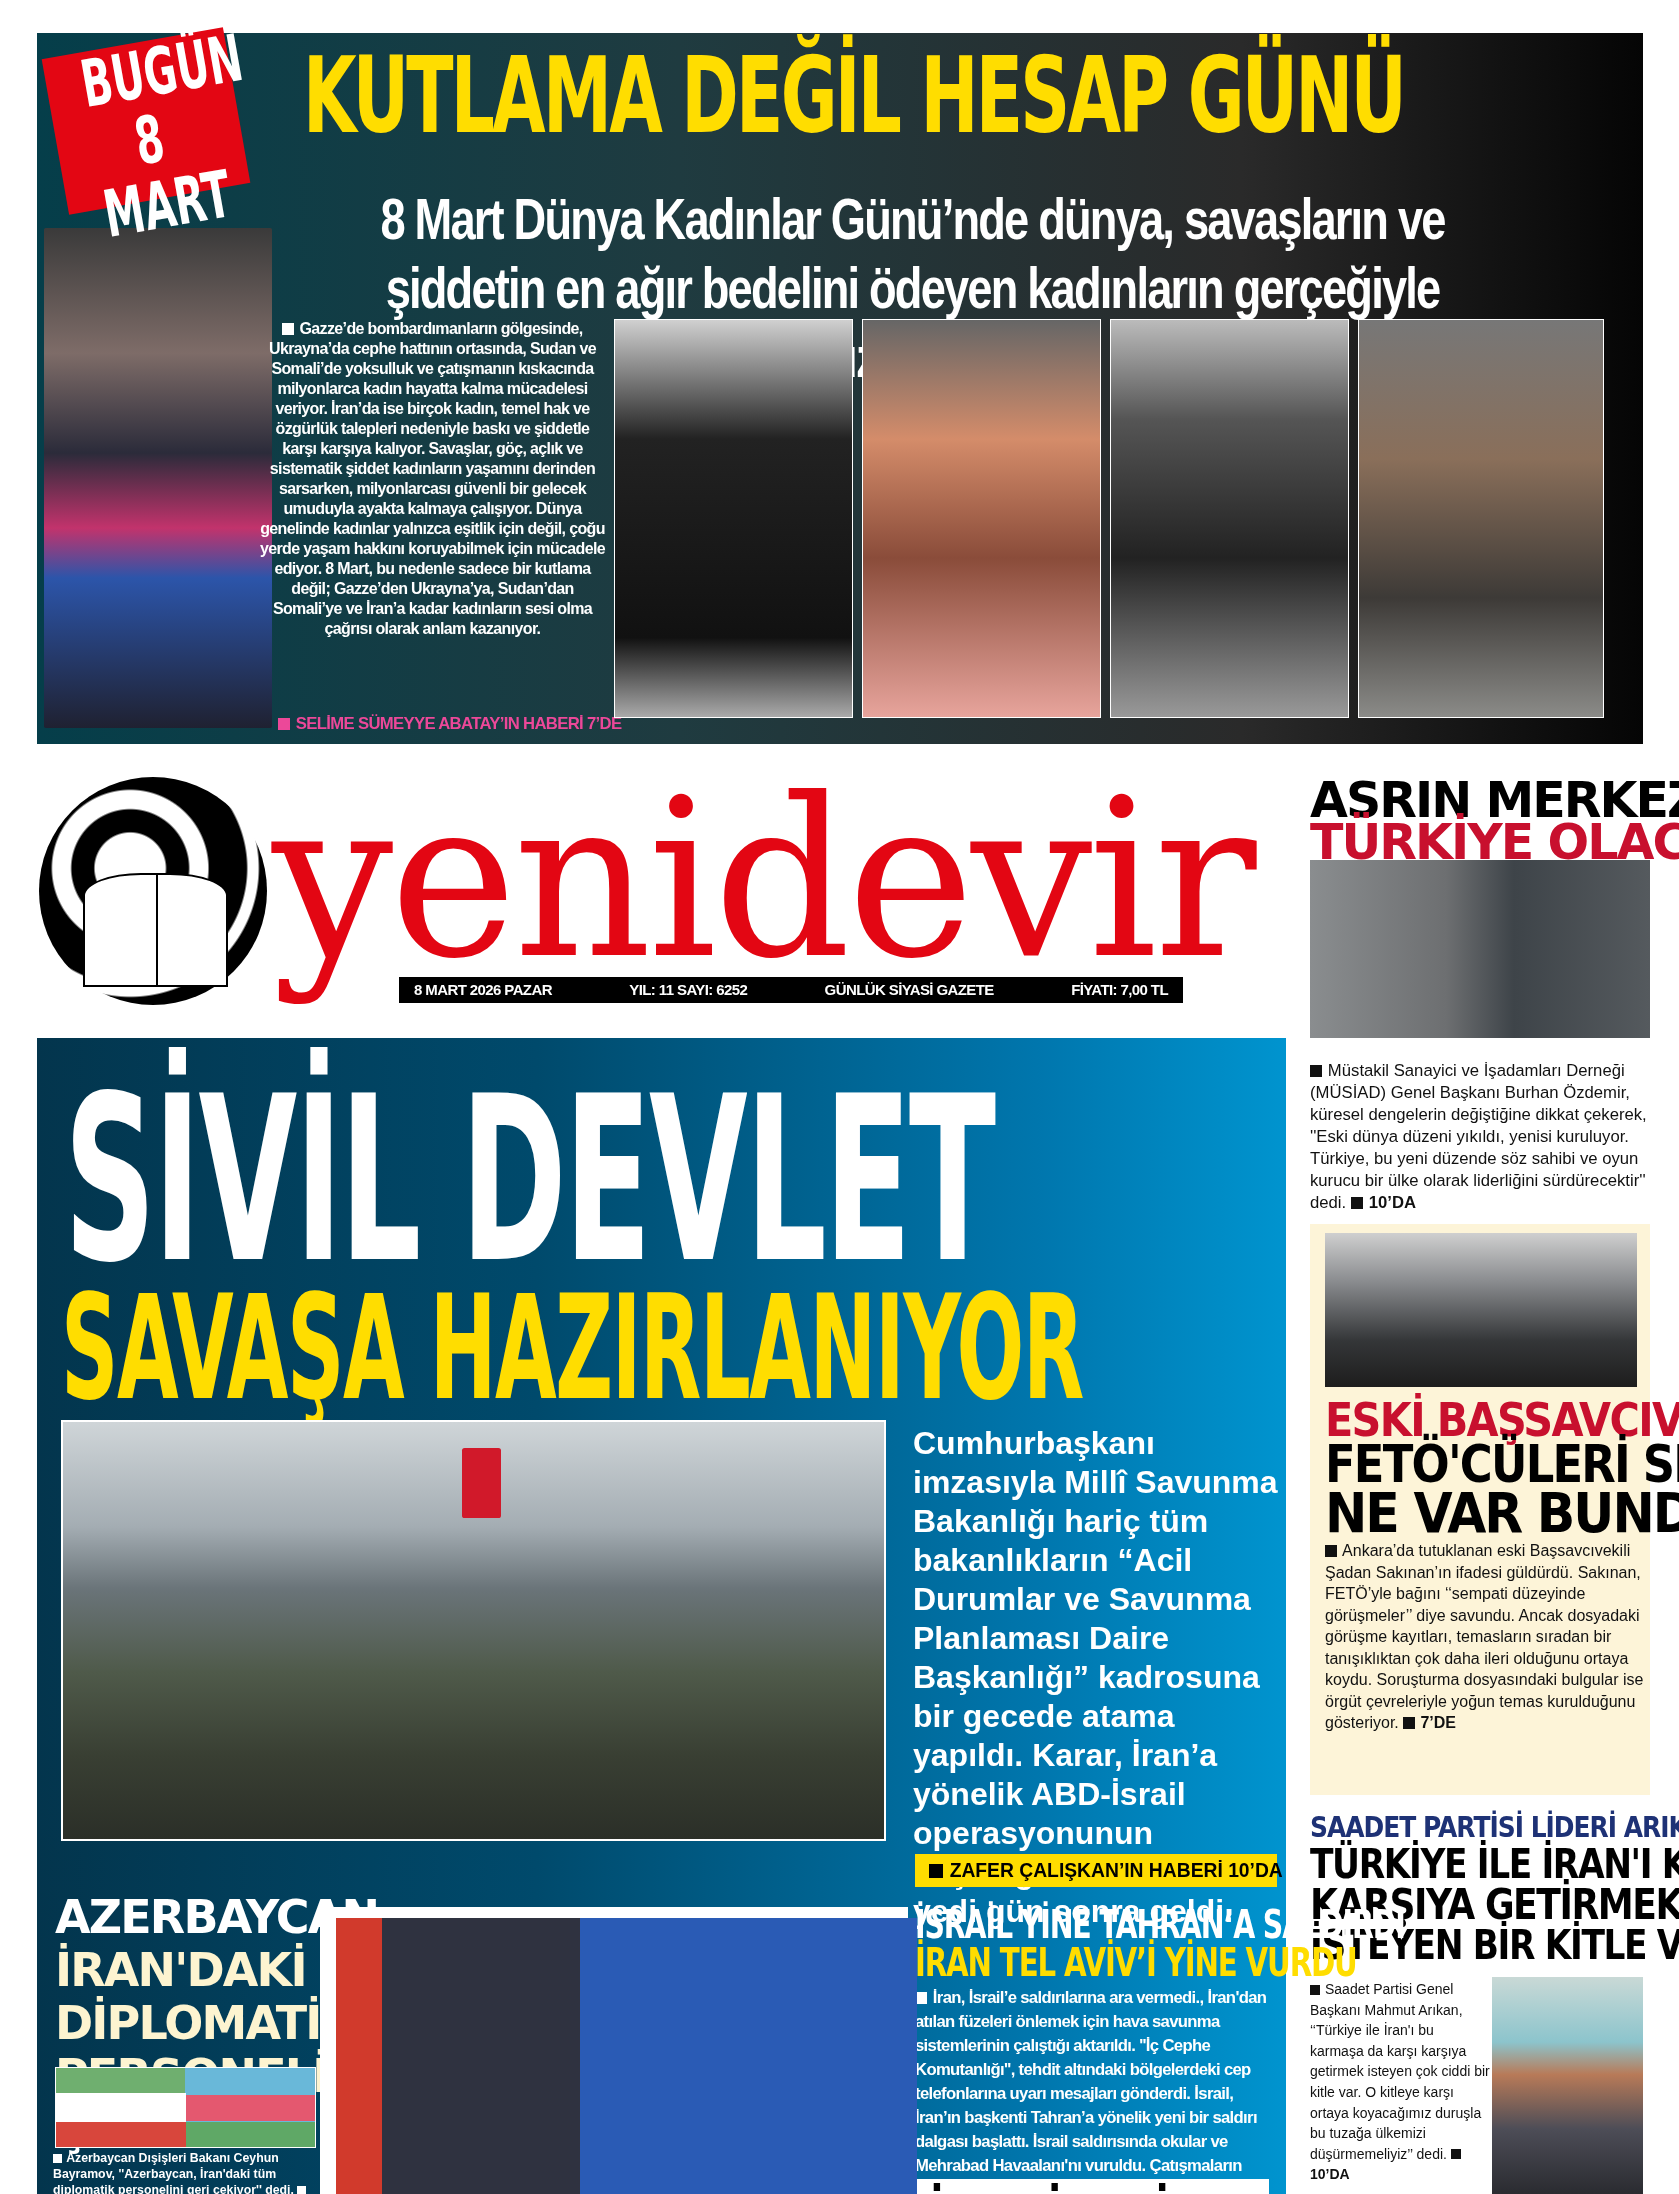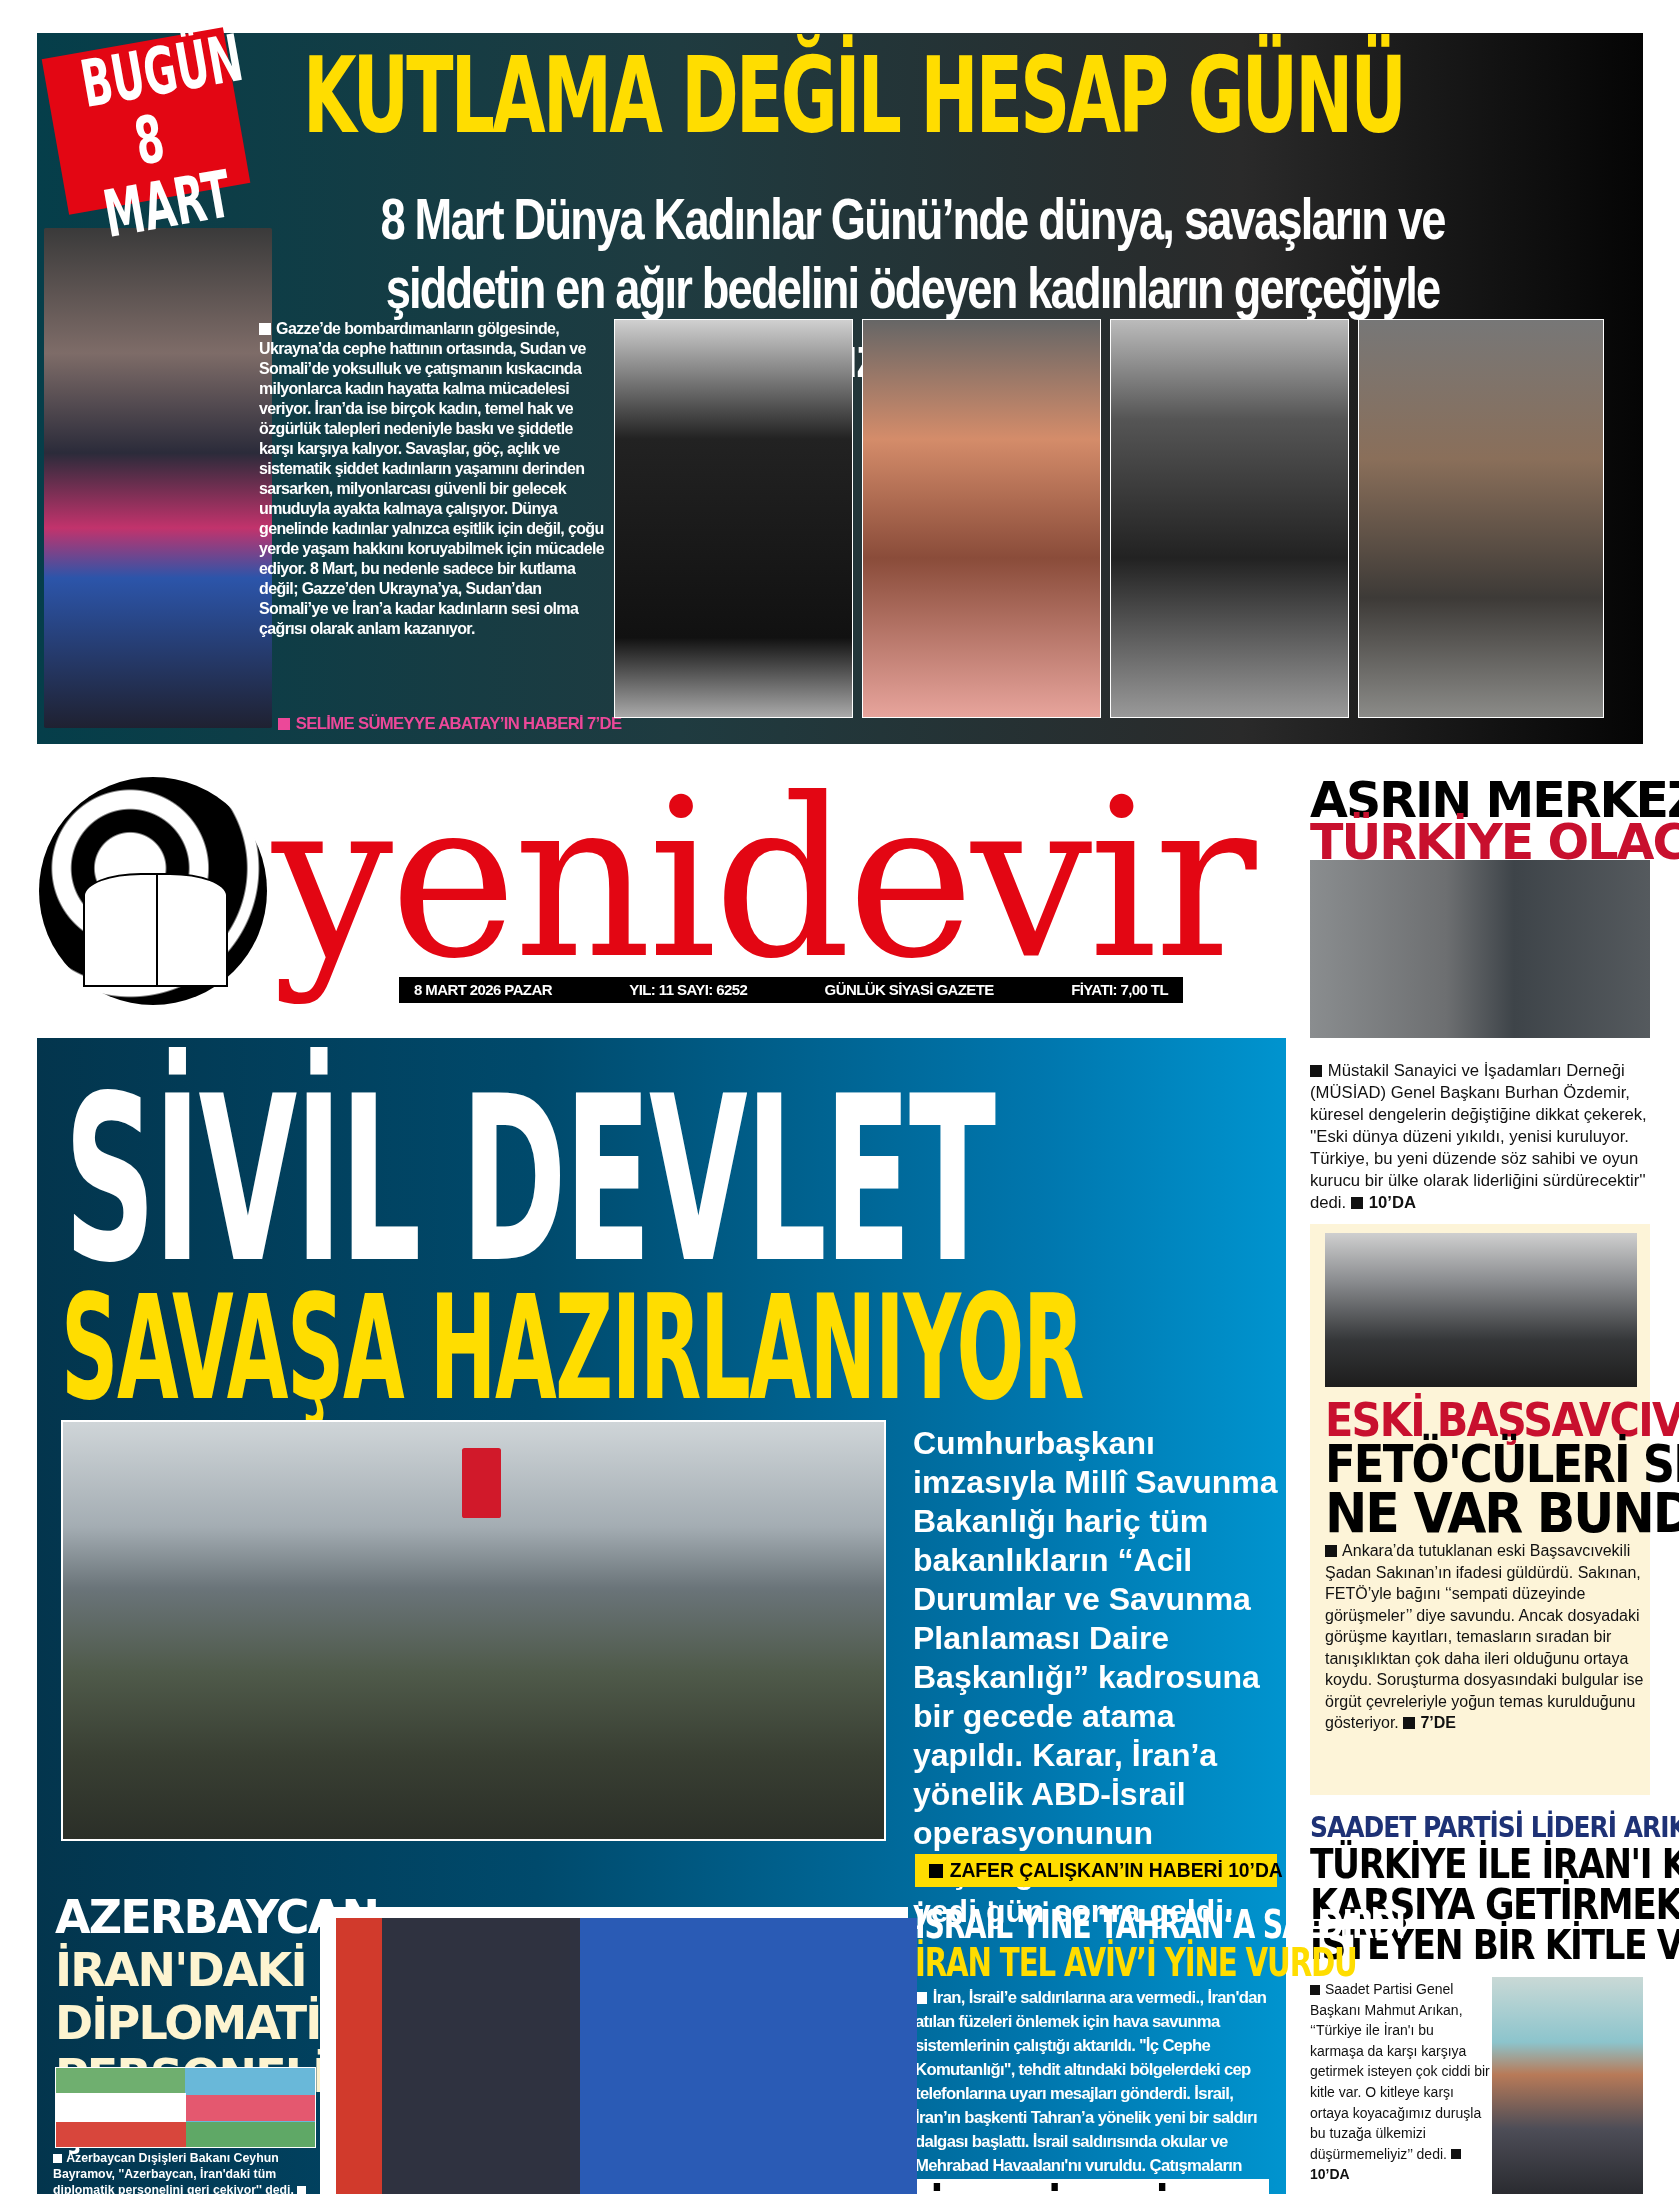--- a/index.html
+++ b/index.html
@@ -12,21 +12,21 @@
   .photo { background: #888; overflow: hidden; }
   .body-text { line-height: 1.27; }
 
   
   #banner { left: 37px; top: 33px; width: 1606px; height: 711px; background: linear-gradient(90deg, #053e4a 0%, #1f3b40 40%, #2a2a2a 75%, #050505 100%); }
   #bugun { left: 54px; top: 42px; width: 184px; height: 158px; background: #e30613; transform: rotate(-10deg); color:#fff; text-align:center; }
   #bugun .l1, #bugun .l2 { font-size: 65px; line-height: 66px; display:block; transform: scaleX(0.62); }
   #kutlama { left: 303px; top: 39px; width: 1334px; color: #ffdd00; font-size: 105px; line-height: 114px; white-space: nowrap; transform-origin: left top; transform: scaleX(0.66); }
   #banner-sub { left: 184px; top: 184px; width: 1457px; text-align:center; color: #fff; font-size: 58px; line-height: 69px; transform-origin: center top; transform: scaleX(0.78); }
   #woman-photo { left: 44px; top: 228px; width: 228px; height: 500px; background: linear-gradient(180deg, #3a3a3a 0%, #7e6c68 25%, #2b2b3a 45%, #c2336c 60%, #2c55aa 70%, #1f2131 100%); border-radius: 1.8px; }
-  #banner-text { left: 259px; top: 319px; width: 347px; color:#fff; font-size: 16px; line-height: 20px; text-align: left; }
+  #banner-text { left: 259px; top: 319px; width: 347px; color:#fff; font-size: 16px; line-height: 20px; text-align: center; }
   #banner-byline { left: 278px; top: 714px; width: 351px; color: #ec4899; font-size: 16.7px; white-space:nowrap; }
   .bpic { top: 319px; height: 399px; border: 1.8px solid #fff; }
   #bp1 { left: 614px; width: 239px; background: linear-gradient(180deg, #d0d0d0 0%, #222 30%, #111 80%, #aaa 100%); }
   #bp2 { left: 862px; width: 239px; background: linear-gradient(180deg, #666 0%, #d48c6a 30%, #8a4c3a 60%, #e7a49c 100%); }
   #bp3 { left: 1110px; width: 239px; background: linear-gradient(180deg, #bbb 0%, #555 25%, #222 60%, #999 100%); }
   #bp4 { left: 1358px; width: 246px; background: linear-gradient(180deg, #777 0%, #8a6f5a 35%, #3d3a37 70%, #8b8b88 100%); }
 
   
   #globe { left: 39px; top: 777px; width: 228px; height: 228px; border-radius: 50%; background: radial-gradient(circle at 40% 40%, #fff 0 18%, #000 19% 30%, #fff 31% 40%, #000 41% 60%, #fff 61% 66%, #000 67%); }
   #book { left: 83px; top: 873px; width: 145px; height: 114px; background: #fff; border: 2.6px solid #000; border-top-left-radius: 40% 20%; border-top-right-radius: 40% 20%; }

